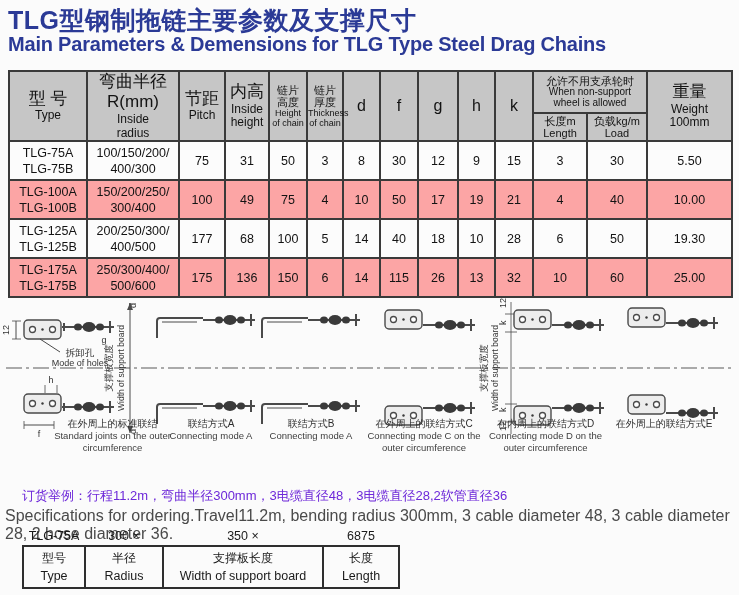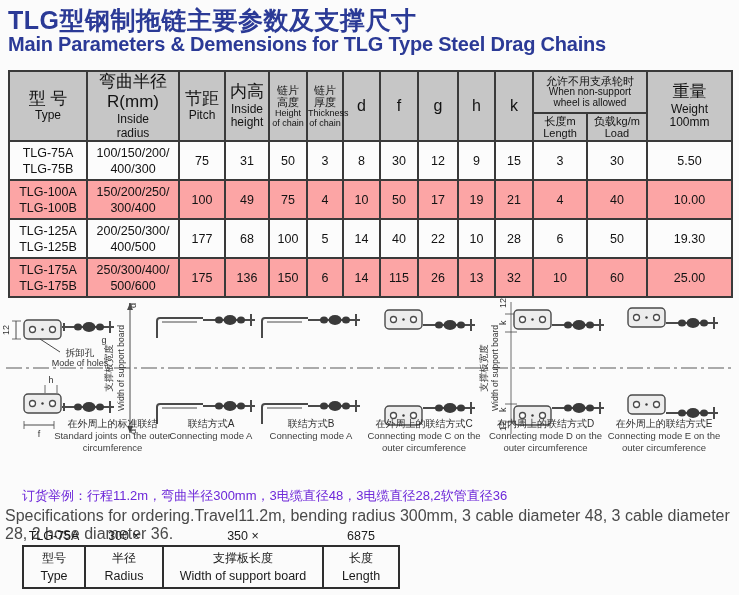--- a/index.html
+++ b/index.html
@@ -197,21 +197,21 @@
         <td>
             <div class="l">200/250/300/</div>
             <div class="l">400/500</div>
           </td>
         <td>177</td>
         <td>68</td>
         <td>100</td>
         <td>5</td>
         <td>14</td>
         <td>40</td>
-        <td>22</td>
+        <td>18</td>
         <td>10</td>
         <td>28</td>
         <td>6</td>
         <td>50</td>
         <td>19.30</td>
       </tr>
       <tr class="alt">
         <td>
             <div class="l">TLG-175A</div>
             <div class="l">TLG-175B</div>
@@ -456,21 +456,20 @@
   <div class="cap cap4">
     <div class="czh">在外周上的联结方式C</div>
     <div class="cen">Connecting mode C on the outer circumference</div>
   </div>
   <div class="cap cap5">
     <div class="czh">在内周上的联结方式D</div>
     <div class="cen">Connecting mode D on the outer circumference</div>
   </div>
   <div class="cap cap6">
     <div class="czh">在外周上的联结方式E</div>
-    <div class="cen">Connecting mode E on the outer circumference</div>
   </div>
 
   <div class="order-zh">订货举例：行程11.2m，弯曲半径300mm，3电缆直径48，3电缆直径28,2软管直径36</div>
   <div class="order-en">Specifications for ordering.Travel11.2m, bending radius 300mm, 3 cable diameter 48, 3 cable diameter 28, 2 hose diameter 36.</div>
 
   <table class="example">
     <colgroup>
       <col style="width:62px">
         <col style="width:78px">
         <col style="width:160px">

